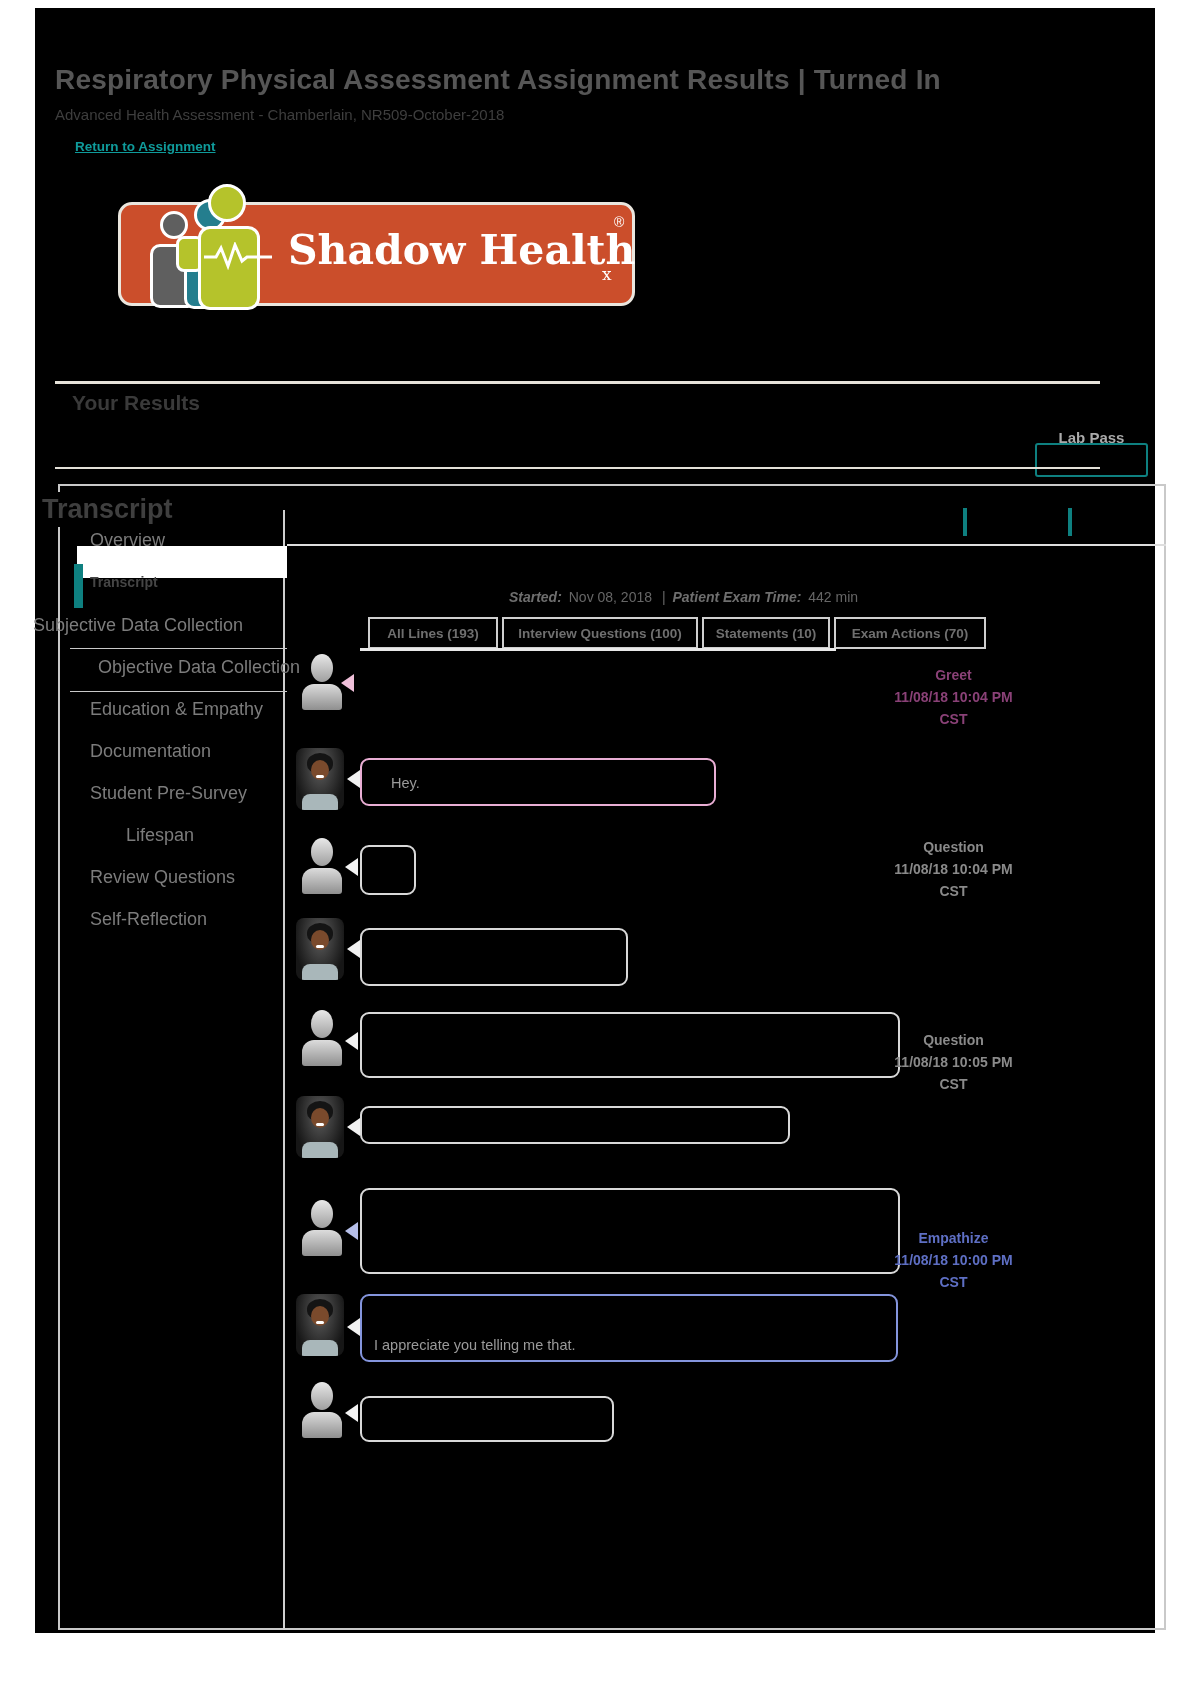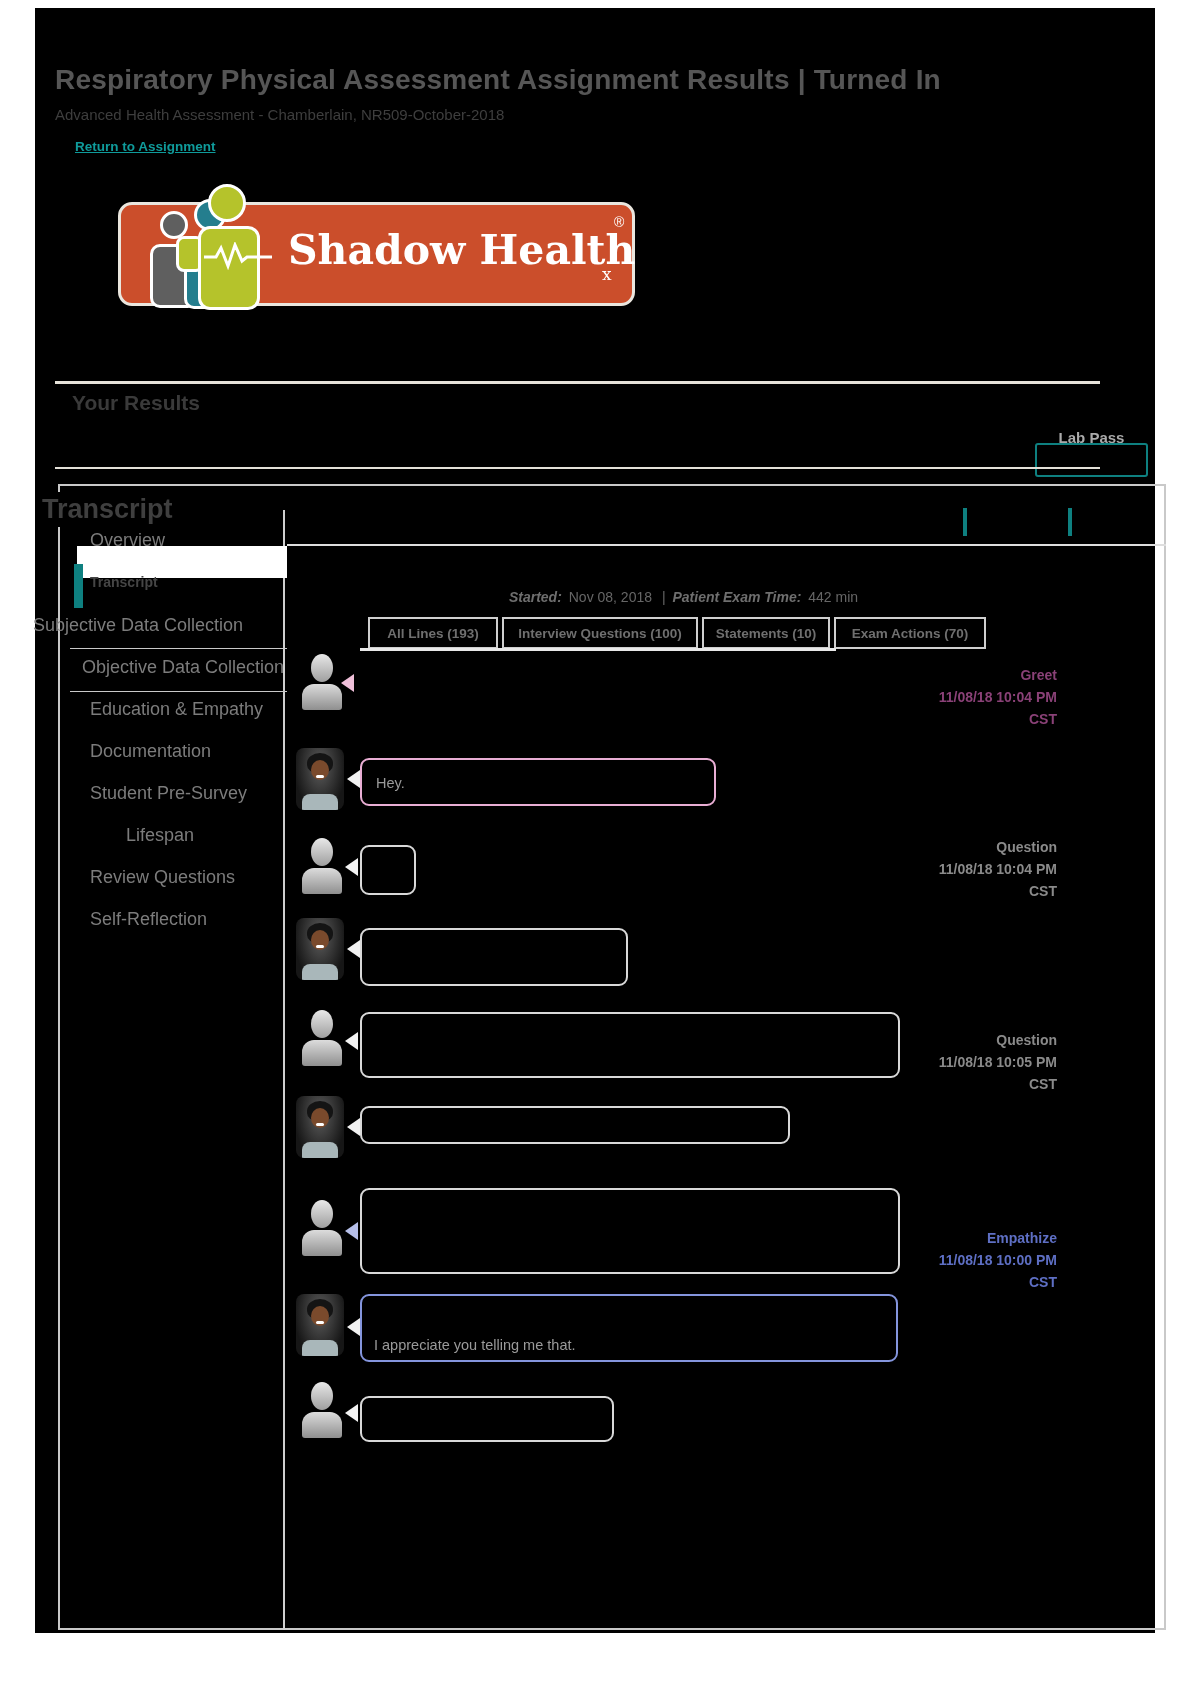--- a/index.html
+++ b/index.html
@@ -70,21 +70,21 @@
   .ptr { width:0; height:0; border-top:9px solid transparent; border-bottom:9px solid transparent; }
   .ptr-white { border-right:13px solid #f2f2f2; }
   .ptr-pink { border-right:13px solid #f0c0da; }
   .ptr-lav { border-right:13px solid #b6bfe9; }
 
   .bubble { border:2px solid #d9d9d9; border-radius:9px; background:transparent; }
   .bubble-pink { border-color:#e9aed4; }
   .bubble-blue { border-color:#8495dd; }
   .msg-text { font-size:14.5px; color:#9a9a9a; line-height:22px; }
 
-  .meta { left:850px; width:207px; text-align:right; font-size:14px; font-weight:bold; line-height:22px; }
+  .meta { left:850px; width:207px; text-align:center; font-size:14px; font-weight:bold; line-height:22px; }
   .meta-gray { color:#8a8a8a; }
   .meta-plum { color:#8a4177; }
   .meta-blue { color:#5e6fc4; }
 </style>
 </head>
 <body>
 
 <div id="stage">
   <div id="black-bg" class="abs"></div>
 
@@ -116,21 +116,21 @@
   <div id="panel" class="abs"></div>
   <div id="panel-title" class="abs">Transcript</div>
   <div id="side-divider" class="abs"></div>
 
   <div class="abs nav-item" style="left:90px; top:530px;">Overview</div>
   <div id="active-highlight" class="abs"></div>
   <div id="active-bar" class="abs"></div>
   <div class="abs nav-item nav-active" style="left:90px; top:574px;">Transcript</div>
   <div class="abs nav-item" style="left:33px; top:615px;">Subjective Data Collection</div>
   <div class="abs" style="left:70px; top:648px; width:217px; height:1px; background:#c9c9c9;"></div>
-  <div class="abs nav-item" style="left:82px; top:657px;">Objective Data Collection</div>
+  <div class="abs nav-item" style="left:98px; top:657px;">Objective Data Collection</div>
   <div class="abs" style="left:70px; top:691px; width:217px; height:1px; background:#c9c9c9;"></div>
   <div class="abs nav-item" style="left:90px; top:699px;">Education &amp; Empathy</div>
   <div class="abs nav-item" style="left:90px; top:741px;">Documentation</div>
   <div class="abs nav-item" style="left:90px; top:783px;">Student Pre-Survey</div>
   <div class="abs nav-item" style="left:90px; top:825px;margin-left:36px;">Lifespan</div>
   <div class="abs nav-item" style="left:90px; top:867px;">Review Questions</div>
   <div class="abs nav-item" style="left:90px; top:909px;">Self-Reflection</div>
 
   <div class="abs teal-mark" style="left:963px; top:508px;"></div>
   <div class="abs teal-mark" style="left:1068px; top:508px;"></div>
@@ -162,21 +162,21 @@
   </div>
 
   <div class="abs av-patient" style="left:296px; top:748px;">
       <div class="hair"></div>
       <div class="face"></div>
       <div class="smile"></div>
       <div class="shirt"></div>
     </div>
   <div class="abs ptr ptr-white" style="left:347px; top:770px;"></div>
   <div class="abs bubble bubble-pink" style="left:360px; top:758px; width:356px; height:48px;">
-    <div class="msg-text" style="padding:12px 14px;">Hey.</div>
+    <div class="msg-text" style="padding:12px 29px;">Hey.</div>
   </div>
 
   <div class="abs av-student" style="left:300px; top:836px;">
       <div class="head"></div>
       <div class="torso"></div>
     </div>
   <div class="abs ptr ptr-white" style="left:345px; top:858px;"></div>
   <div class="abs bubble" style="left:360px; top:845px; width:56px; height:50px;"></div>
   <div class="abs meta meta-gray" style="top:836px;">
     <div>Question</div>

